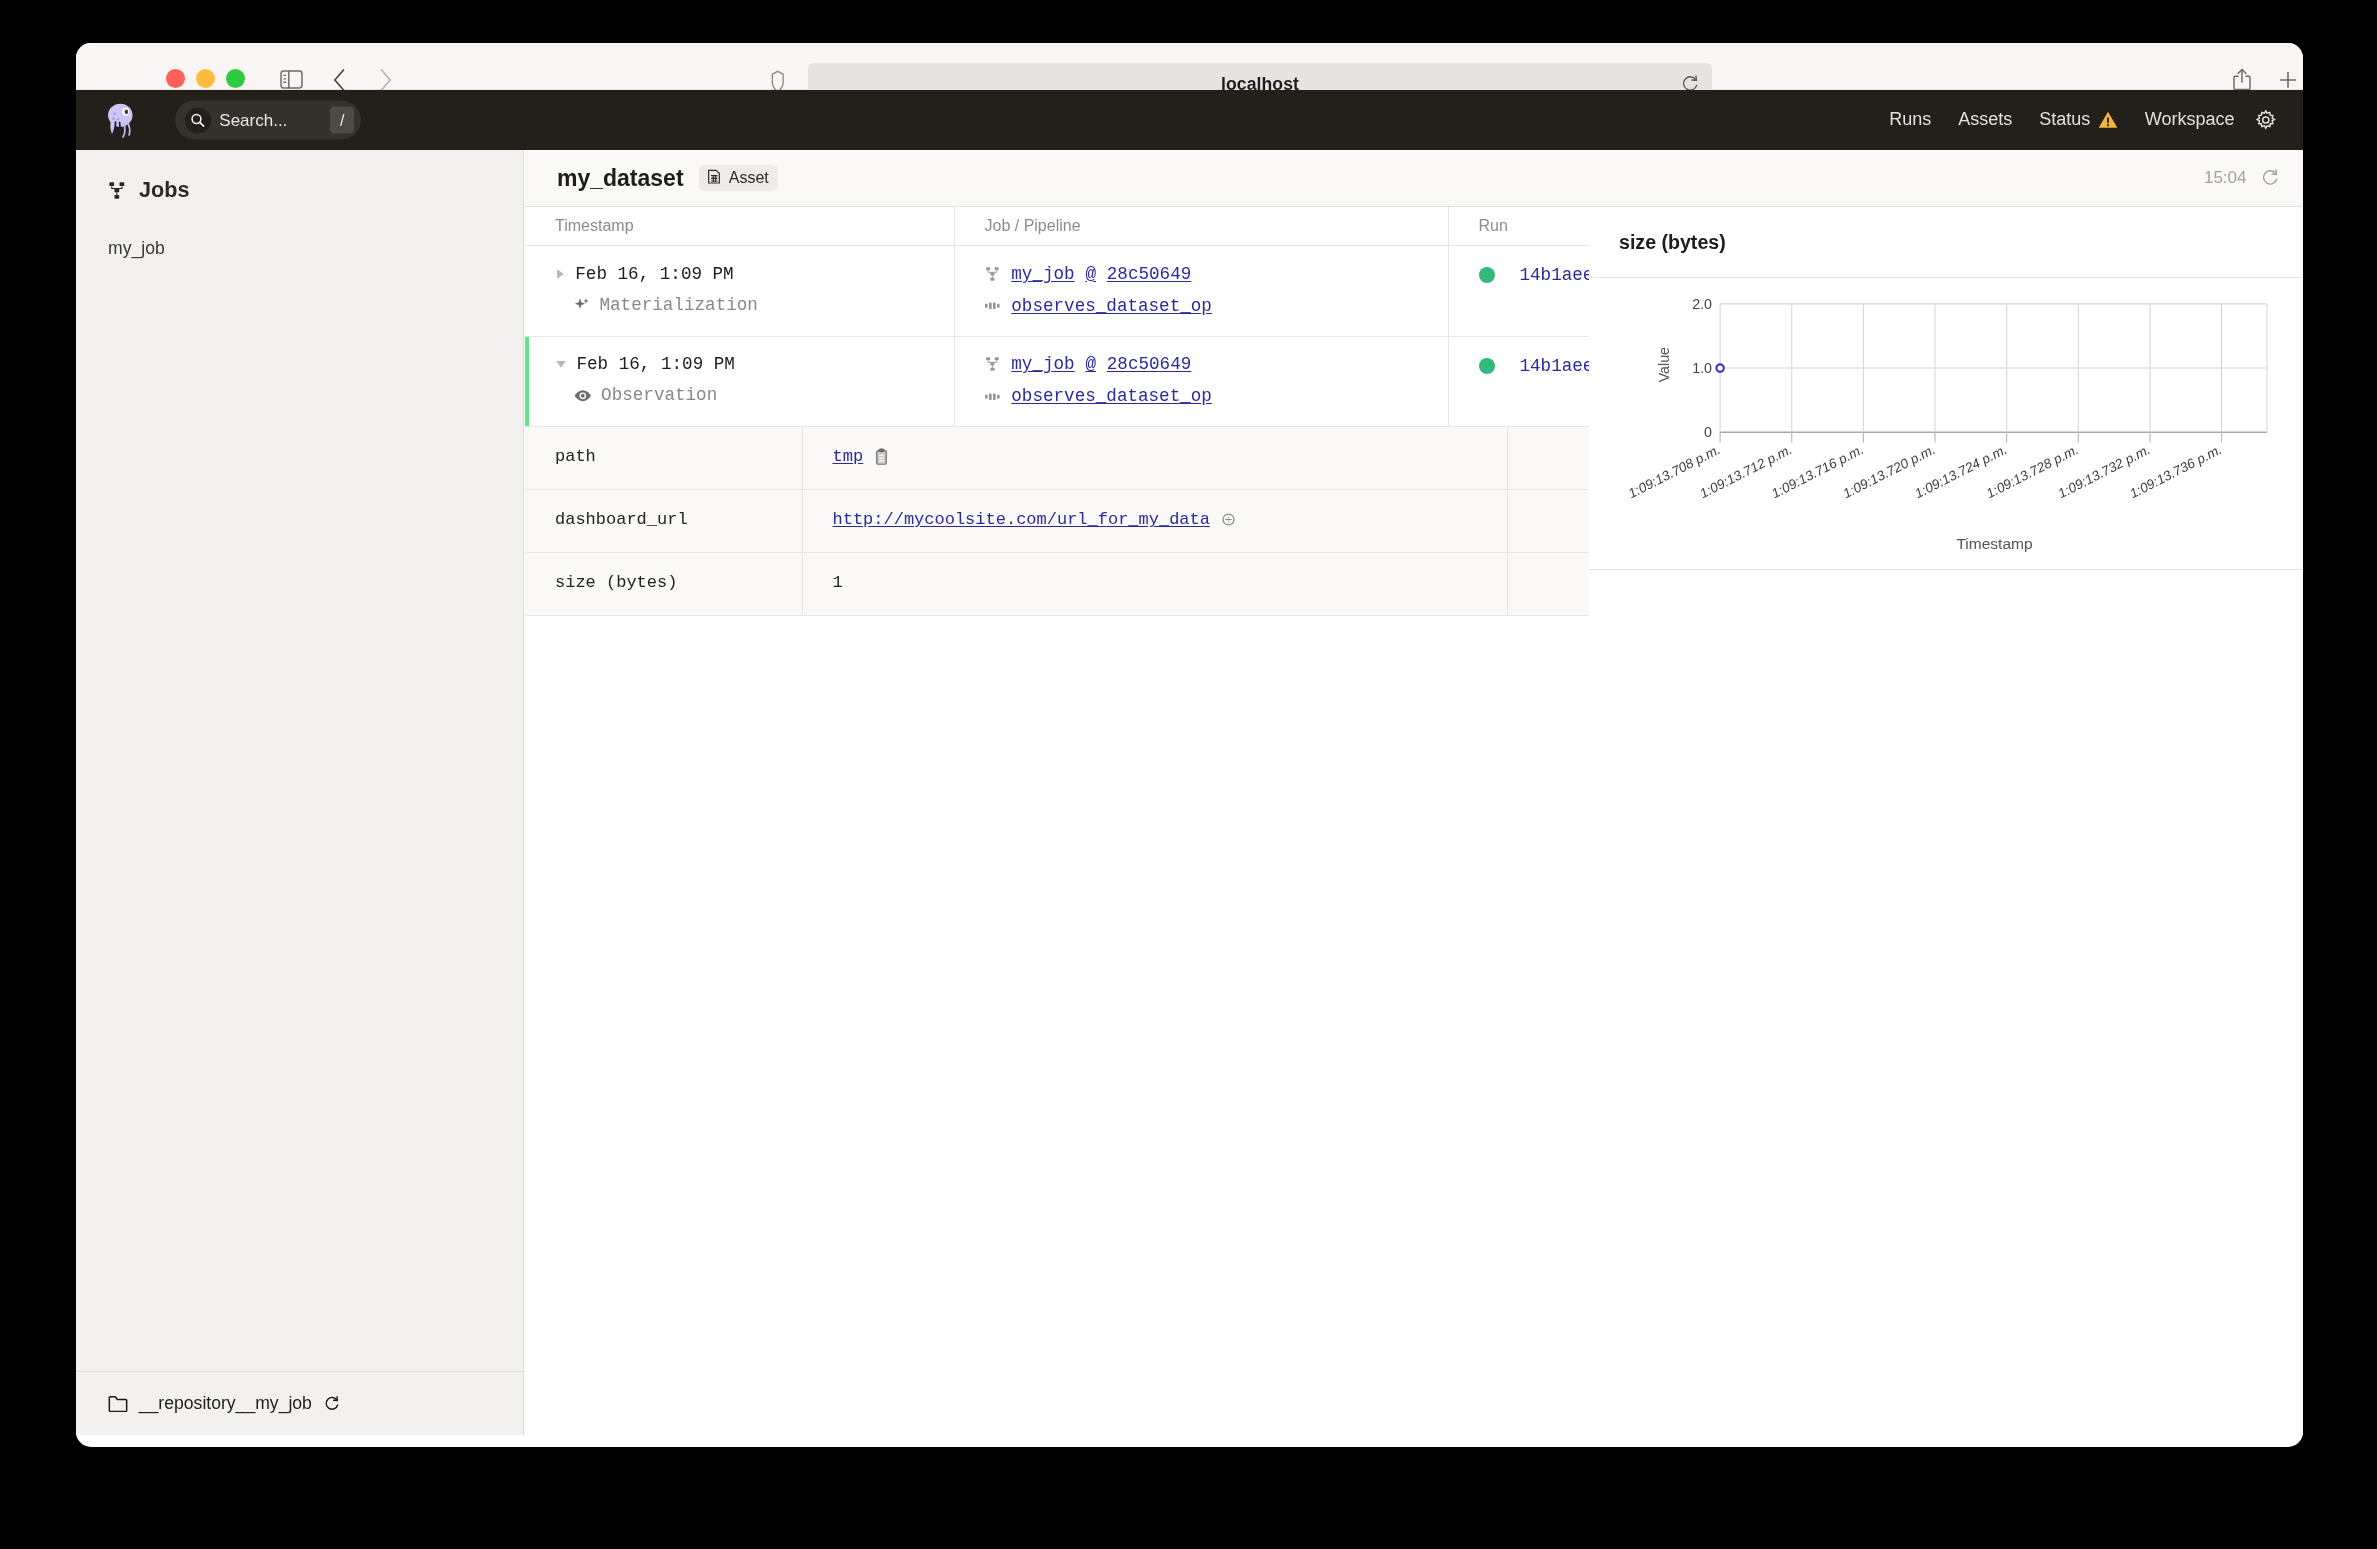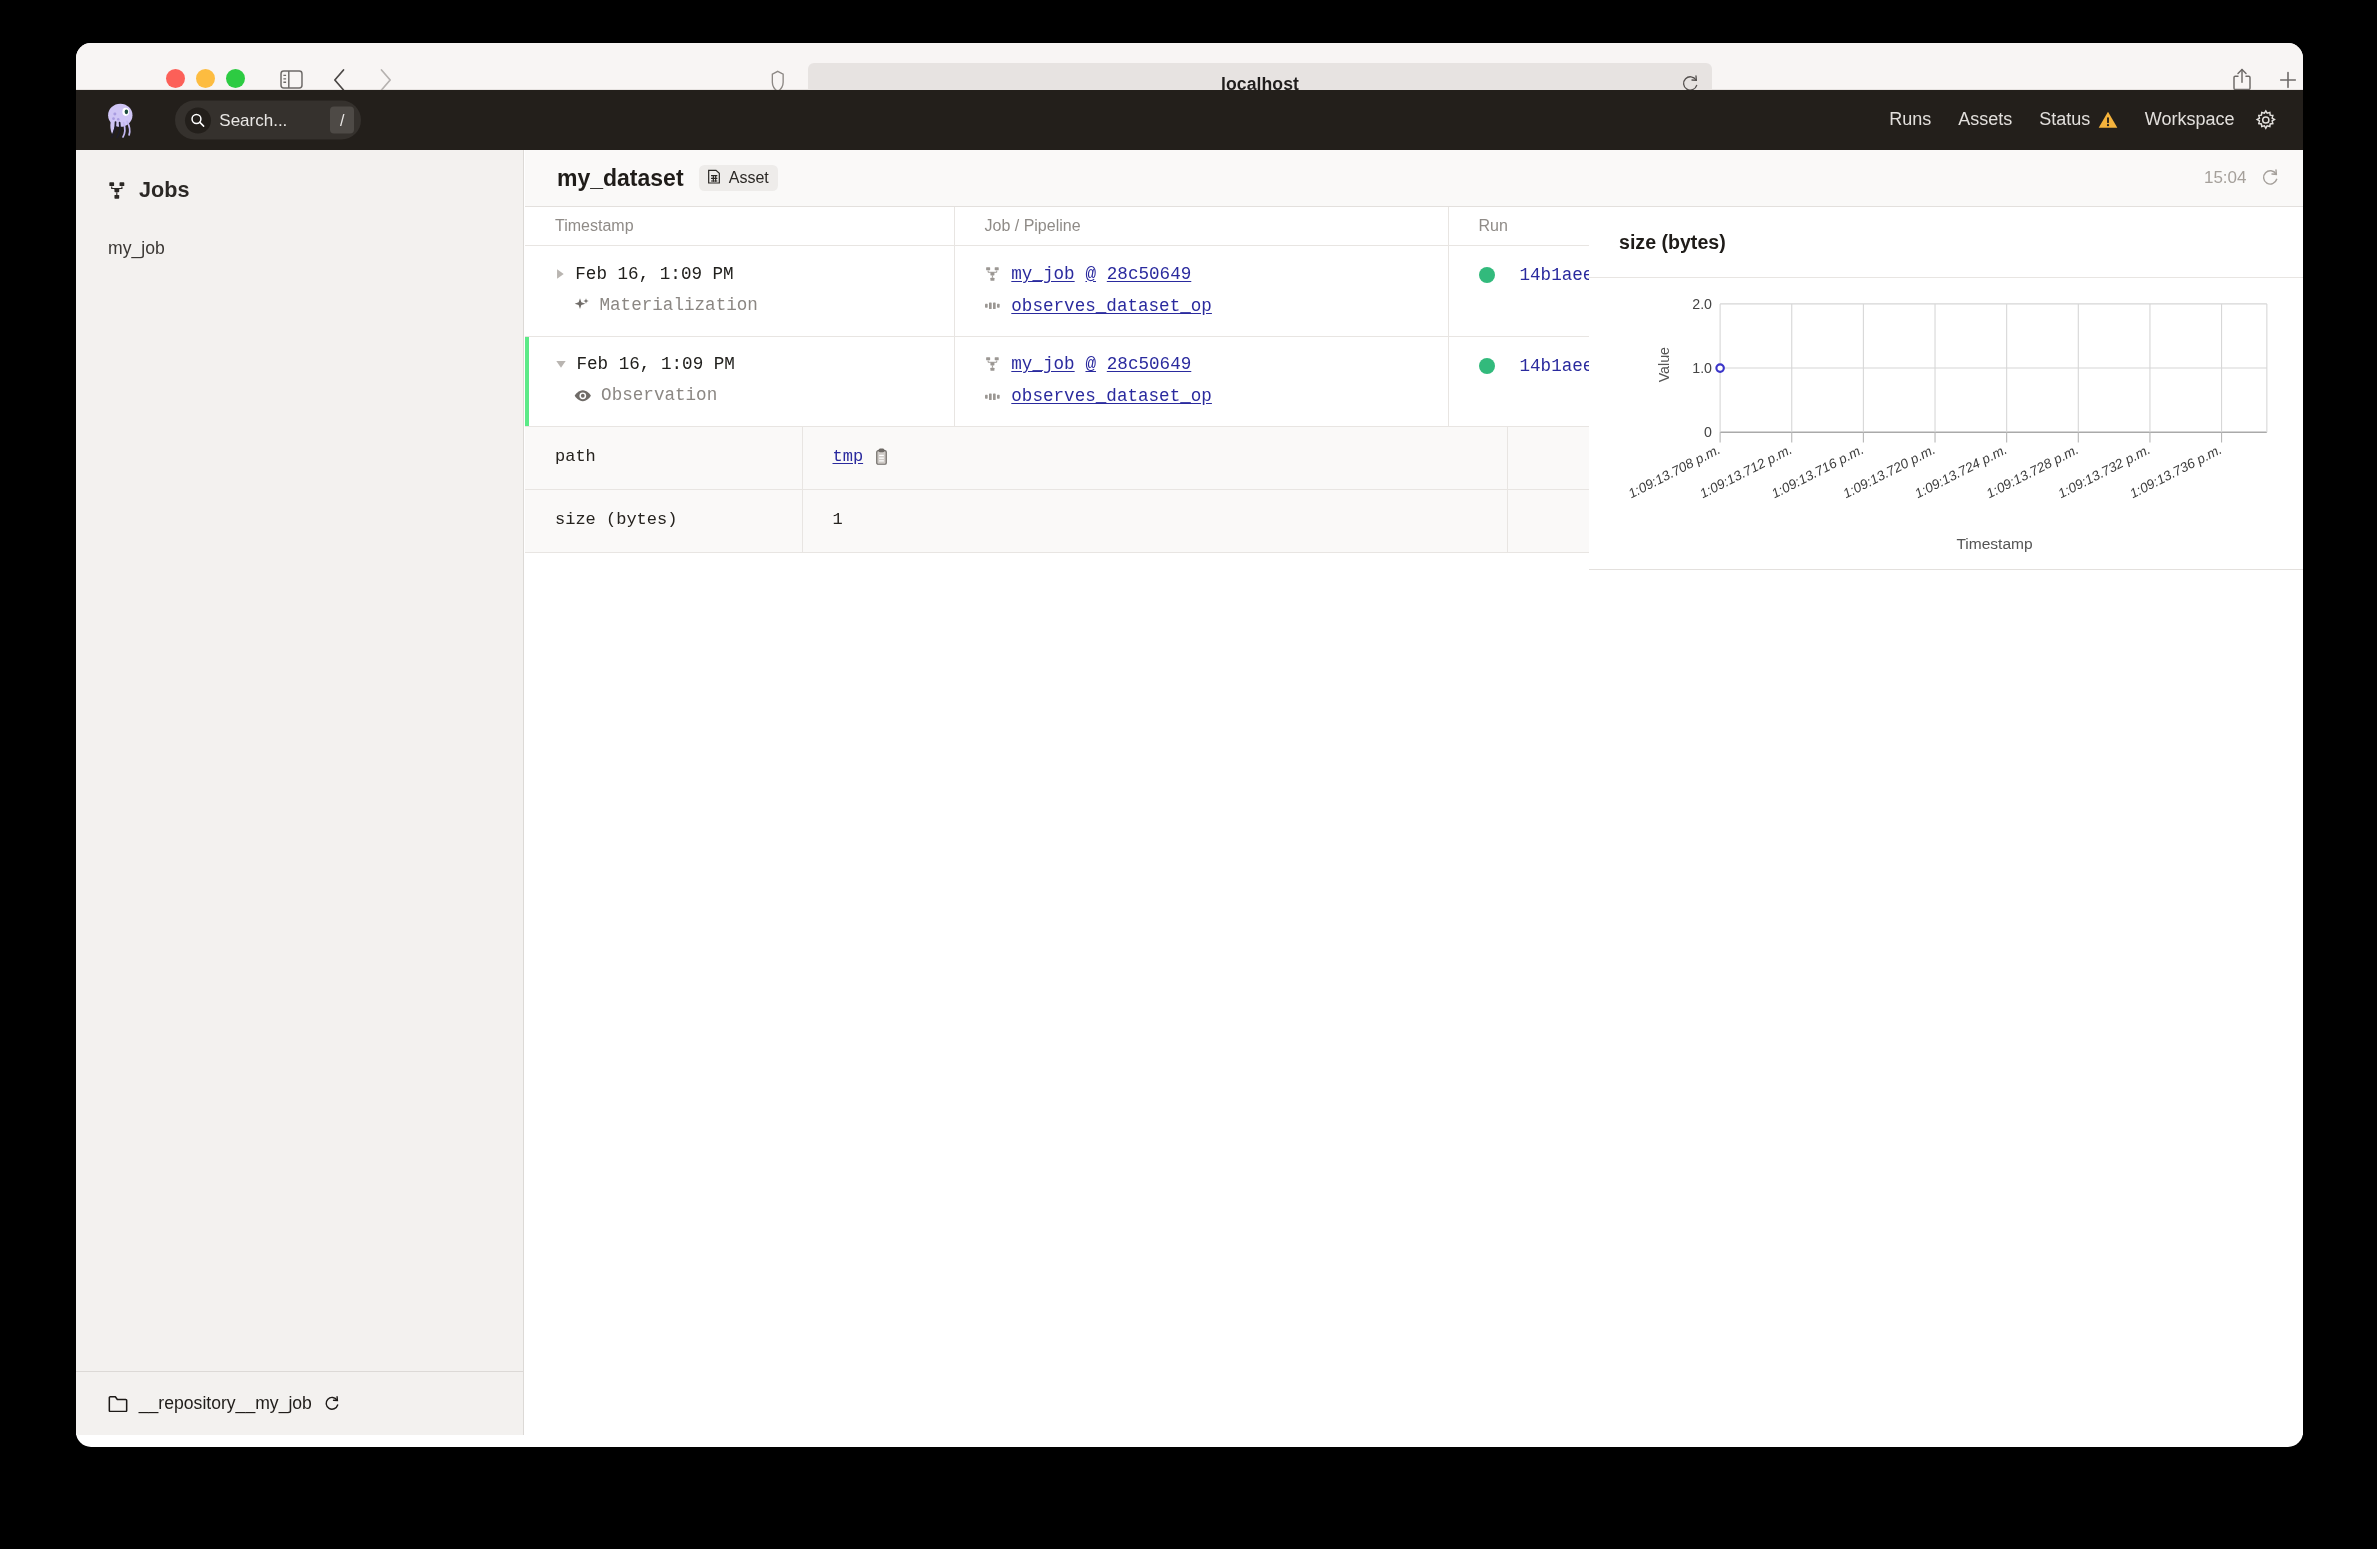--- a/index.html
+++ b/index.html
@@ -617,20 +617,36 @@
                         <line x1="7.5" y1="11" x2="14.5" y2="11" stroke="#ffffff"></line>
                         <line x1="7.5" y1="15" x2="14.5" y2="15" stroke="#ffffff"></line>
                         <line x1="7.5" y1="19" x2="14.5" y2="19" stroke="#ffffff"></line>
                       </svg>
                     </span>
                   </div>
                 </td>
                 <td class="m-pad-cell"></td>
               </tr>
               <tr>
+                <td class="mono">dashboard_url</td>
+                <td>
+                  <div class="meta-val-row">
+                    <span class="mono link">http://mycoolsite.com/url_for_my_data</span>
+                    <span>
+                      <svg width="15" height="15" viewBox="0 0 22 22" fill="none" stroke="#8d8985" stroke-width="1.8" stroke-linecap="round">
+                        <circle cx="11" cy="11" r="8"></circle>
+                        <line x1="7" y1="11" x2="15" y2="11"></line>
+                        <line x1="11" y1="7.5" x2="11" y2="14.5" opacity="0.55"></line>
+                      </svg>
+                    </span>
+                  </div>
+                </td>
+                <td class="m-pad-cell"></td>
+              </tr>
+              <tr>
                 <td class="mono">size (bytes)</td>
                 <td>
                   <div class="meta-val-row">
                     <span class="mono">1</span>
                   </div>
                 </td>
                 <td class="m-pad-cell"></td>
               </tr>
             </tbody>
           </table>

